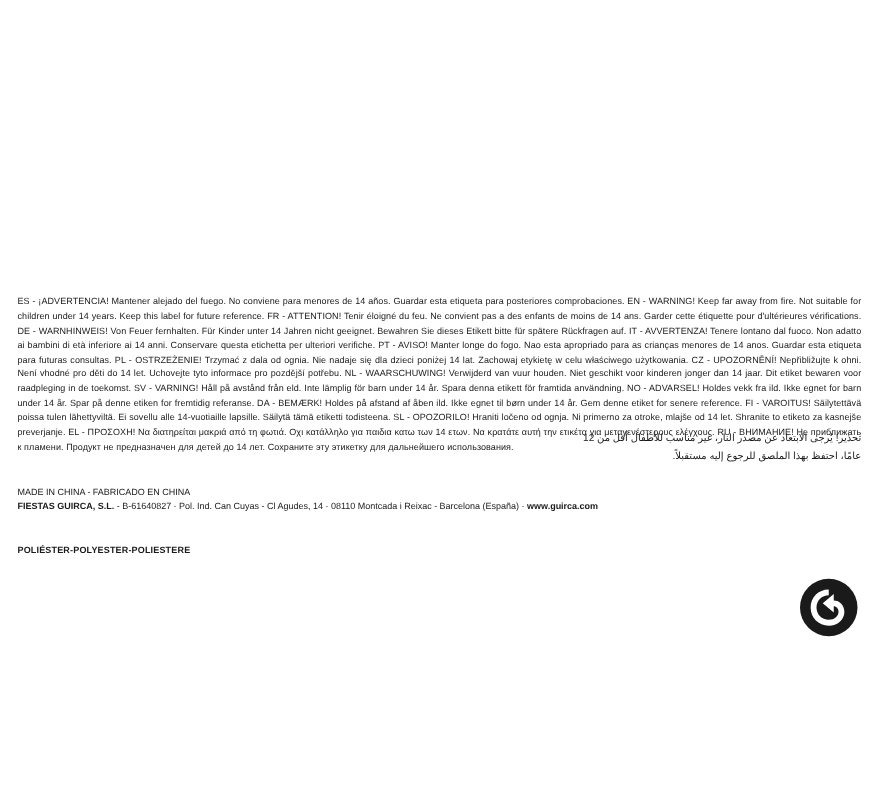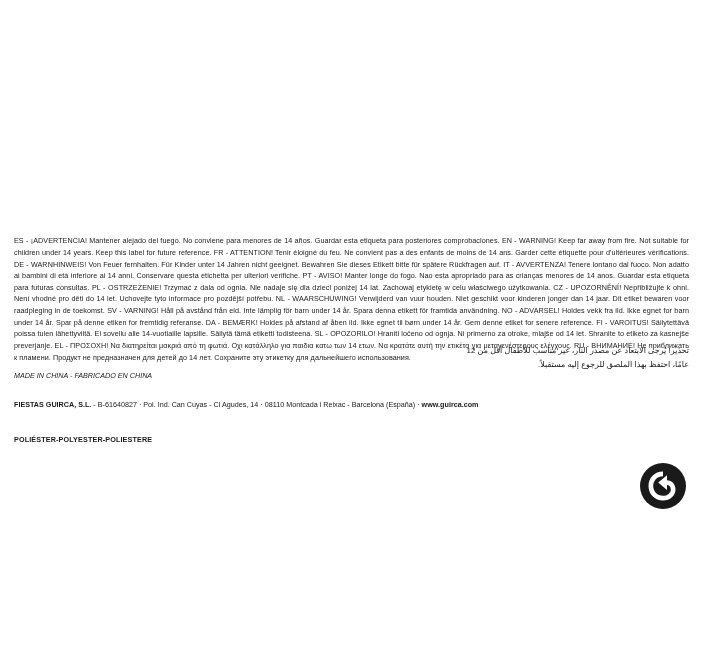--- a/index.html
+++ b/index.html
@@ -40,25 +40,24 @@
     width: 240px;
     font-size: 8px;
     line-height: 1.75;
     text-align: right;
     direction: rtl;
     color: #1a1a1a;
   }
   .made-in {
     position: absolute;
     left: 14px;
-    top: 363px;
+    top: 381px;
     font-size: 7.2px;
     line-height: 1.6;
     color: #1a1a1a;
-    font-style: italic;
   }
   .company-line {
     position: absolute;
     left: 14px;
     top: 392px;
     font-size: 7.2px;
     line-height: 1.6;
     color: #1a1a1a;
     white-space: nowrap;
   }

